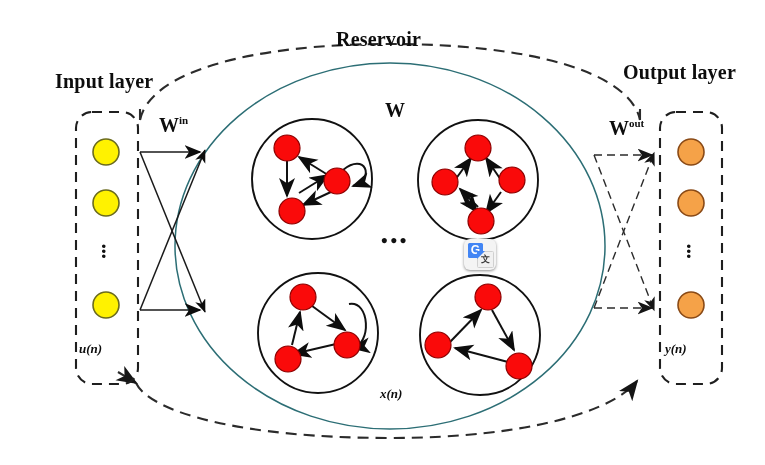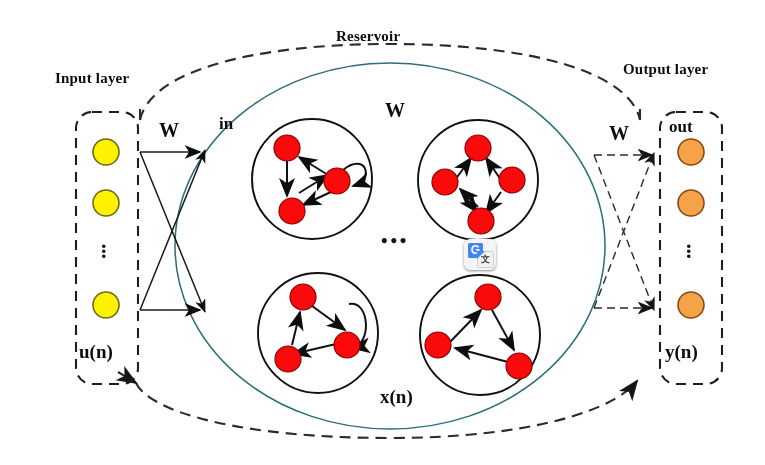--- a/index.html
+++ b/index.html
@@ -26,38 +26,38 @@
     width: 765px;
     height: 465px;
   }
   .lbl {
     position: absolute;
     white-space: nowrap;
     color: #0d0d0d;
     font-family: "Liberation Serif", serif;
   }
   .lbl-plain {
-    font-size: 15px;
+    font-size: 20px;
     font-weight: 600;
     letter-spacing: 0.2px;
   }
   .lbl-bold-w {
     font-size: 20px;
     font-weight: 700;
     font-family: "Liberation Serif", serif;
   }
   .lbl-bold-w sup {
-    font-size: 17px;
+    font-size: 11px;
     font-weight: 700;
     vertical-align: super;
-    margin-left: 40px;
   }
   .lbl-italic {
-    font-size: 19px;
-    font-weight: 700;
+    font-size: 13px;
+    font-weight: 700;
+    font-style: italic;
     font-family: "Liberation Serif", serif;
   }
   .ellipsis-v {
     position: absolute;
     font-size: 22px;
     font-weight: 900;
     line-height: 5px;
     color: #111;
     letter-spacing: 0;
   }

